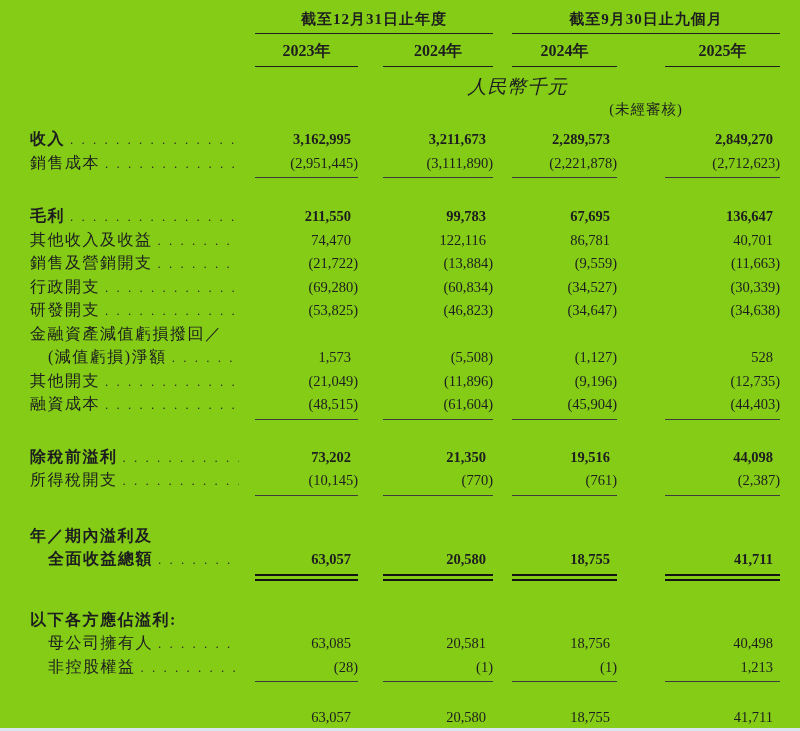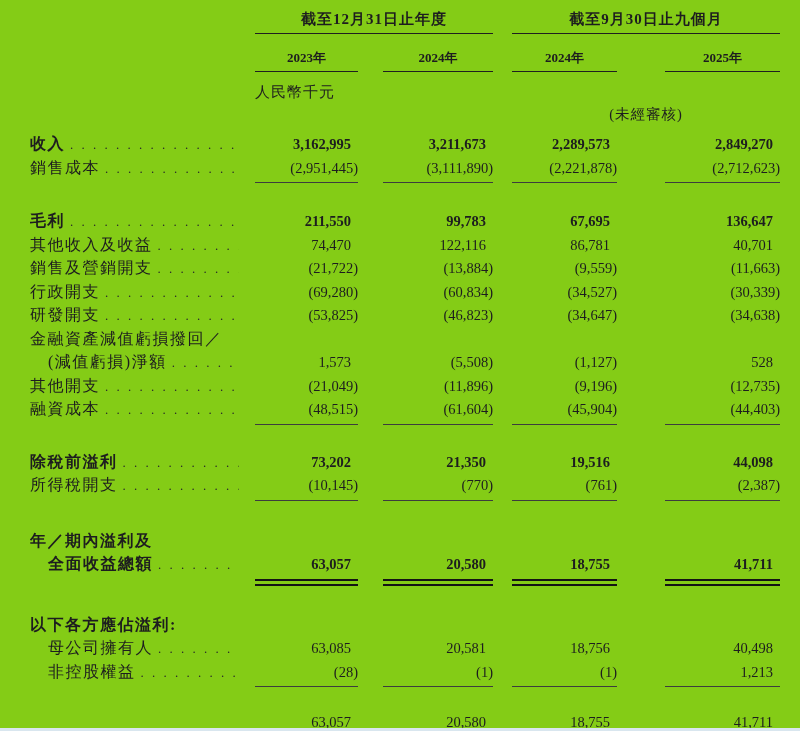--- a/index.html
+++ b/index.html
@@ -20,25 +20,25 @@
   }
   
   .grp{
     font-weight:700;font-size:15px;text-align:center;letter-spacing:1px;
     padding-bottom:4px;border-bottom:1.5px solid #1f1f1f;
   }
   .grp.g1{grid-column:2/5;}
   .grp.g2{grid-column:6/9;}
   .yrs{margin-top:7px;}
   .yr{
-    font-weight:700;font-size:13px;text-align:center;
+    font-weight:700;font-size:16px;text-align:center;
     padding-bottom:4px;border-bottom:1.5px solid #1f1f1f;
   }
-  .yr.y1{grid-column:2;} .yr.y2{grid-column:4;} .yr.y3{grid-column:6;} .yr.y4{grid-column:8;margin-top:8px;}
-  .cur{grid-column:2/9;text-align:left;font-size:15px;letter-spacing:1px;margin-top:11px;height:18px;line-height:18px;}
+  .yr.y1{grid-column:2;} .yr.y2{grid-column:4;} .yr.y3{grid-column:6;} .yr.y4{grid-column:8;}
+  .cur{grid-column:2/9;text-align:center;font-style:italic;font-size:19px;letter-spacing:1px;margin-top:11px;height:18px;line-height:18px;}
   .unaud{grid-column:6/9;text-align:center;font-size:14.5px;letter-spacing:1px;margin-top:4px;height:18px;line-height:18px;}
   
   .body{margin-top:9px;}
   .row{height:23.5px;line-height:23.5px;}
   .lc{grid-column:1;display:flex;align-items:baseline;overflow:hidden;}
   .lc.ind{padding-left:18px;}
   .lab{font-size:16px;letter-spacing:1.5px;white-space:nowrap;}
   .dots{
     flex:1 1 auto;overflow:hidden;white-space:nowrap;
     margin:0 16px 0 5px;color:#2b2b2b;font-size:13px;letter-spacing:2.5px;

